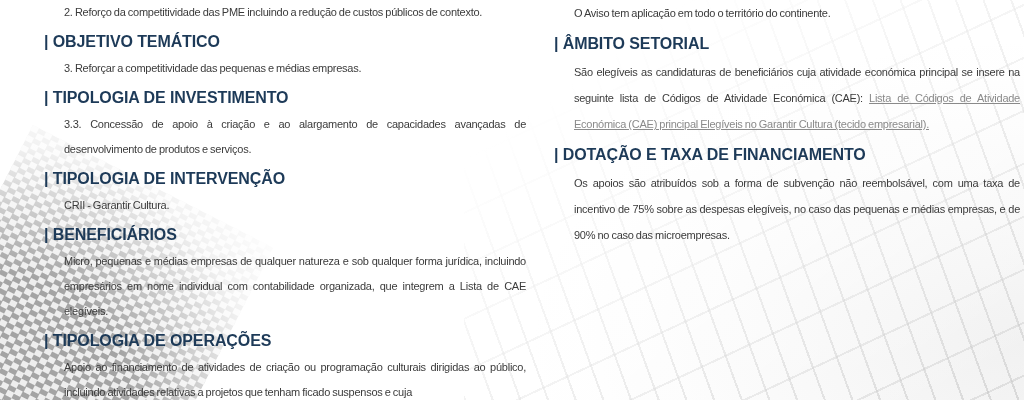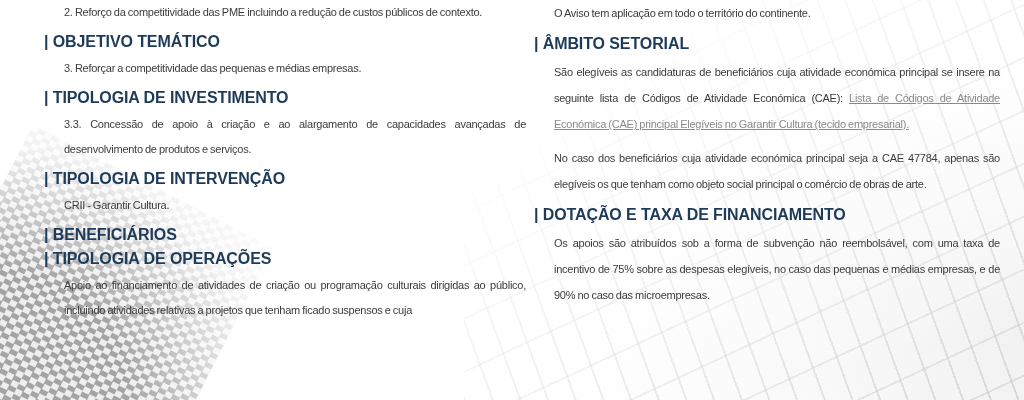--- a/index.html
+++ b/index.html
@@ -36,21 +36,21 @@
   .deco-mosaic-fade {
     position: absolute; left: 0; bottom: 0; width: 310px; height: 330px; z-index: 1;
     background: radial-gradient(circle at 0% 100%,
       rgba(255,255,255,0) 0%, rgba(255,255,255,0) 28%,
       rgba(255,255,255,.85) 56%, #ffffff 72%);
   }
 
   
   .col { position: absolute; top: 0; z-index: 2; }
   .col-left  { left: 44px;  width: 482px; }
-  .col-right { left: 534px; width: 466px; }
+  .col-right { left: 554px; width: 466px; }
 
   p.body {
     margin: 0 0 7px; padding-left: 20px;
     font-size: 11px; line-height: 25px;
     color: var(--body-color, #3b3b3b);
     text-align: justify;
     letter-spacing: -0.25px; word-spacing: -0.6px;
   }
   .col-right p.body { line-height: 26px; margin-bottom: 8px; }
 
@@ -80,26 +80,26 @@
 
   <div class="col col-left">
     <p class="body">2. Reforço da competitividade das PME incluindo a redução de custos públicos de contexto.</p>
     <h2 class="heading mt6">| OBJETIVO TEMÁTICO</h2>
     <p class="body">3. Reforçar a competitividade das pequenas e médias empresas.</p>
     <h2 class="heading">| TIPOLOGIA DE INVESTIMENTO</h2>
     <p class="body">3.3. Concessão de apoio à criação e ao alargamento de capacidades avançadas de desenvolvimento de produtos e serviços.</p>
     <h2 class="heading">| TIPOLOGIA DE INTERVENÇÃO</h2>
     <p class="body">CRII - Garantir Cultura.</p>
     <h2 class="heading">| BENEFICIÁRIOS</h2>
+    <p class="body">Micro, pequenas e médias empresas de qualquer natureza e sob qualquer forma jurídica, incluindo empresários em nome individual com contabilidade organizada, que integrem a Lista de CAE elegíveis.</p>
     <h2 class="heading">| TIPOLOGIA DE OPERAÇÕES</h2>
     <p class="body">Apoio ao financiamento de atividades de criação ou programação culturais dirigidas ao público, incluindo atividades relativas a projetos que tenham ficado suspensos e cuja</p>
   </div>
 
   <div class="col col-right">
     <p class="body">O Aviso tem aplicação em todo o território do continente.</p>
     <h2 class="heading mt6">| ÂMBITO SETORIAL</h2>
     <p class="body"><span>São elegíveis as candidaturas de beneficiários cuja atividade económica principal se insere na seguinte lista de Códigos de Atividade Económica (CAE): </span><a href="#" class="doclink">Lista de Códigos de Atividade Económica (CAE) principal Elegíveis no Garantir Cultura (tecido empresarial).</a></p>
-    <p class="body">No caso dos beneficiários cuja atividade económica principal seja a CAE 47784, apenas são elegíveis os que tenham como objeto social principal o comércio de obras de arte.</p>
     <h2 class="heading">| DOTAÇÃO E TAXA DE FINANCIAMENTO</h2>
     <p class="body">Os apoios são atribuídos sob a forma de subvenção não reembolsável, com uma taxa de incentivo de 75% sobre as despesas elegíveis, no caso das pequenas e médias empresas, e de 90% no caso das microempresas.</p>
   </div>
 
 </div>
 
 </body></html>

